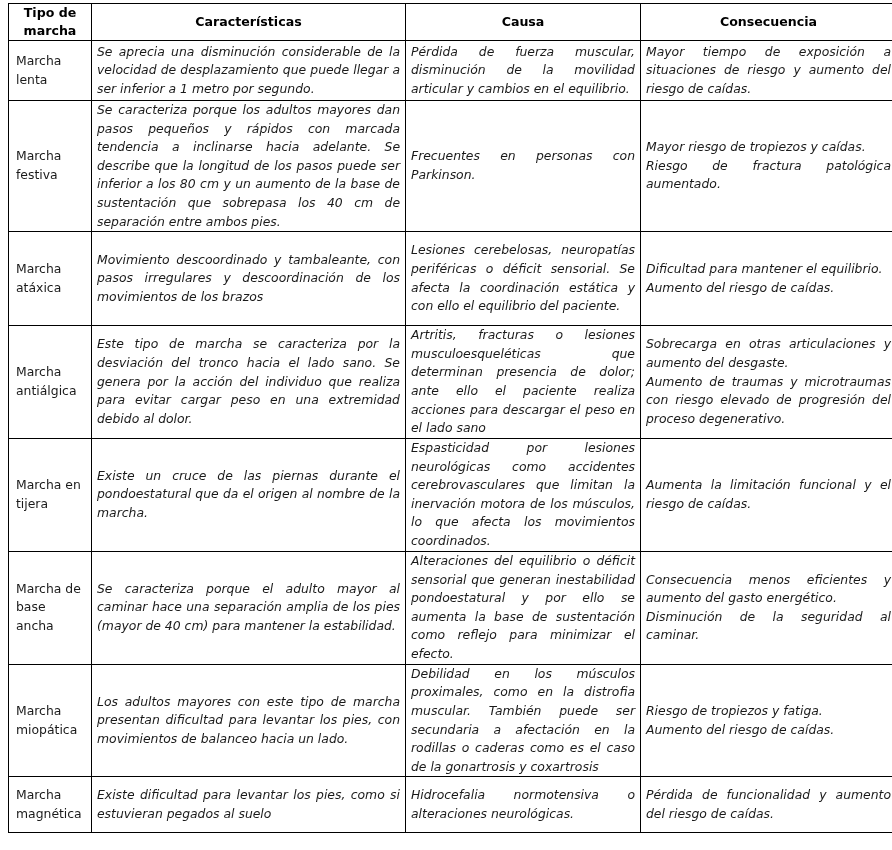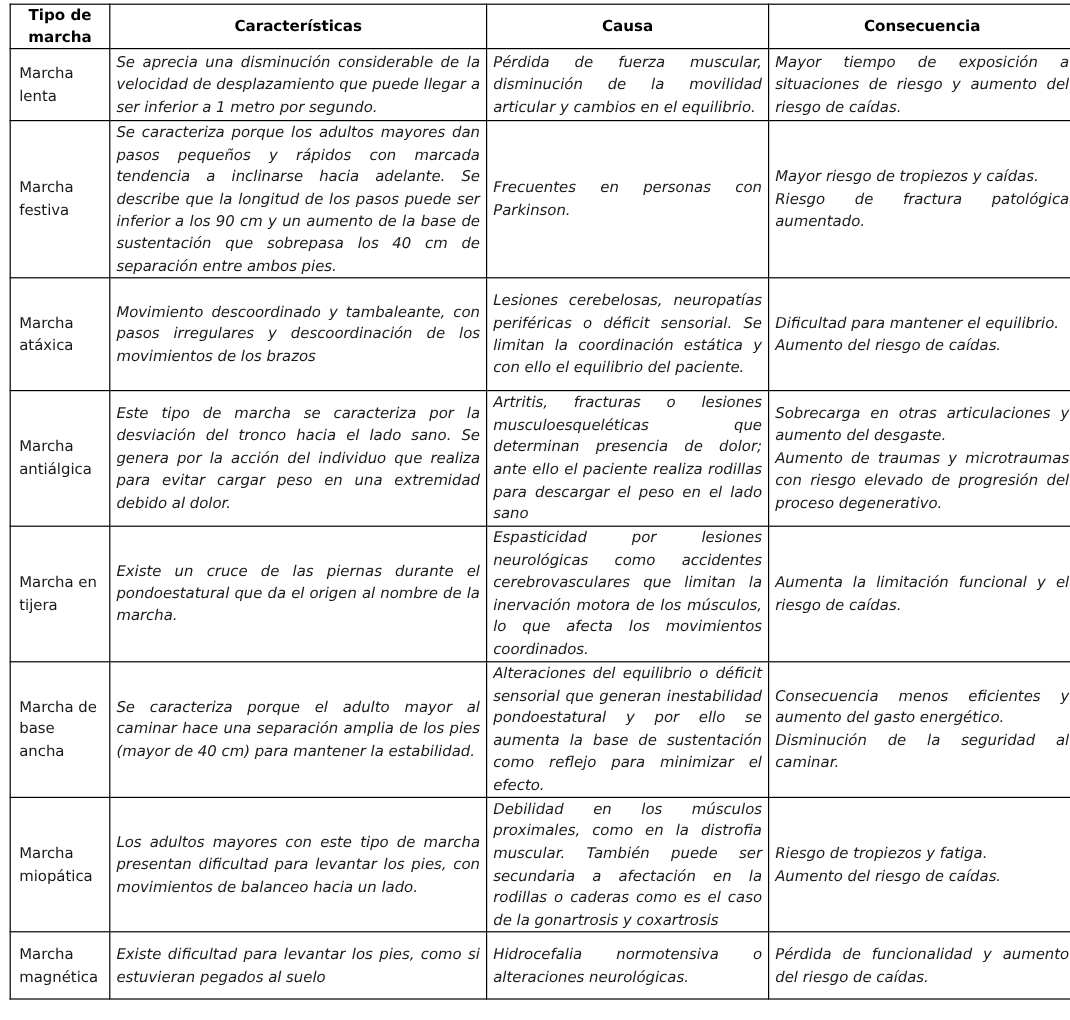--- a/index.html
+++ b/index.html
@@ -57,40 +57,40 @@
     <tr style="height:60px">
       <td class="tipo">Marcha lenta</td>
       <td class="just">Se aprecia una disminución considerable de la velocidad de desplazamiento que puede llegar a ser inferior a 1 metro por segundo.</td>
       <td class="just">Pérdida de fuerza muscular, disminución de la movilidad articular y cambios en el equilibrio.</td>
       <td class="just">
         <span class="para">Mayor tiempo de exposición a situaciones de riesgo y aumento del riesgo de caídas.</span>
       </td>
     </tr>
     <tr style="height:131px">
       <td class="tipo">Marcha festiva</td>
-      <td class="just">Se caracteriza porque los adultos mayores dan pasos pequeños y rápidos con marcada tendencia a inclinarse hacia adelante. Se describe que la longitud de los pasos puede ser inferior a los 90 cm y un aumento de la base de sustentación que sobrepasa los 40 cm de separación entre ambos pies.</td>
+      <td class="just">Se caracteriza porque los adultos mayores dan pasos pequeños y rápidos con marcada tendencia a inclinarse hacia adelante. Se describe que la longitud de los pasos puede ser inferior a los 80 cm y un aumento de la base de sustentación que sobrepasa los 40 cm de separación entre ambos pies.</td>
       <td class="just">Frecuentes en personas con Parkinson.</td>
       <td class="just">
         <span class="para">Mayor riesgo de tropiezos y caídas.</span>
         <span class="para">Riesgo de fractura patológica aumentado.</span>
       </td>
     </tr>
     <tr style="height:94px">
       <td class="tipo">Marcha atáxica</td>
       <td class="just">Movimiento descoordinado y tambaleante, con pasos irregulares y descoordinación de los movimientos de los brazos</td>
-      <td class="just">Lesiones cerebelosas, neuropatías periféricas o déficit sensorial. Se limitan la coordinación estática y con ello el equilibrio del paciente.</td>
+      <td class="just">Lesiones cerebelosas, neuropatías periféricas o déficit sensorial. Se afecta la coordinación estática y con ello el equilibrio del paciente.</td>
       <td class="just">
         <span class="para">Dificultad para mantener el equilibrio.</span>
         <span class="para">Aumento del riesgo de caídas.</span>
       </td>
     </tr>
     <tr style="height:112px">
       <td class="tipo">Marcha antiálgica</td>
       <td class="just">Este tipo de marcha se caracteriza por la desviación del tronco hacia el lado sano. Se genera por la acción del individuo que realiza para evitar cargar peso en una extremidad debido al dolor.</td>
-      <td class="just">Artritis, fracturas o lesiones musculoesqueléticas que determinan presencia de dolor; ante ello el paciente realiza rodillas para descargar el peso en el lado sano</td>
+      <td class="just">Artritis, fracturas o lesiones musculoesqueléticas que determinan presencia de dolor; ante ello el paciente realiza acciones para descargar el peso en el lado sano</td>
       <td class="just">
         <span class="para">Sobrecarga en otras articulaciones y aumento del desgaste.</span>
         <span class="para">Aumento de traumas y microtraumas con riesgo elevado de progresión del proceso degenerativo.</span>
       </td>
     </tr>
     <tr style="height:113px">
       <td class="tipo">Marcha en tijera</td>
       <td class="just">Existe un cruce de las piernas durante el pondoestatural que da el origen al nombre de la marcha.</td>
       <td class="just">Espasticidad por lesiones neurológicas como accidentes cerebrovasculares que limitan la inervación motora de los músculos, lo que afecta los movimientos coordinados.</td>
       <td class="just">

